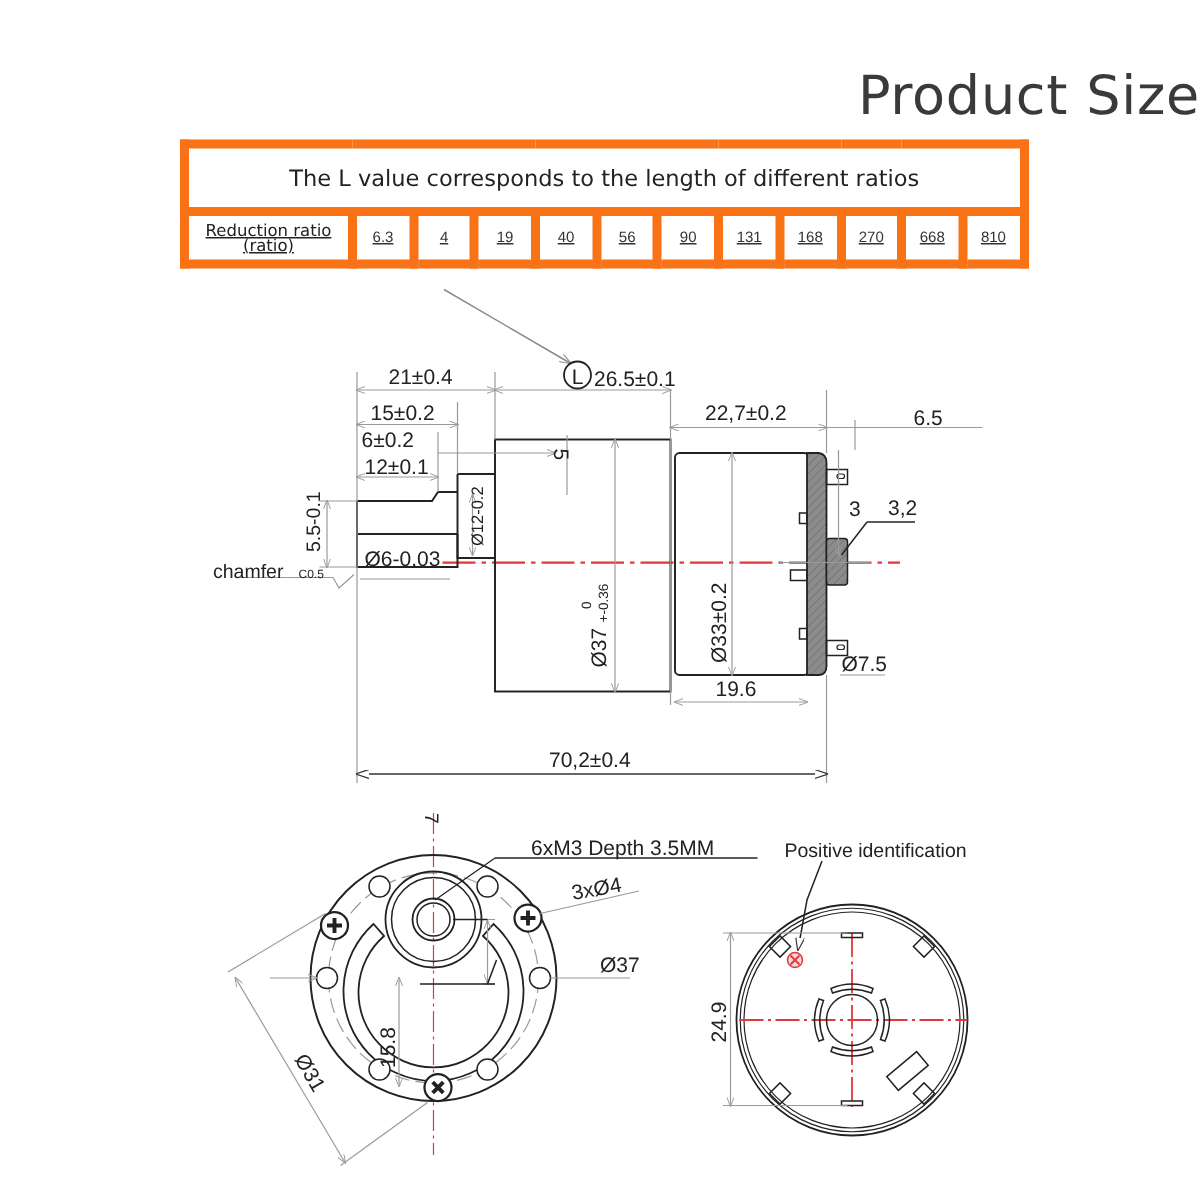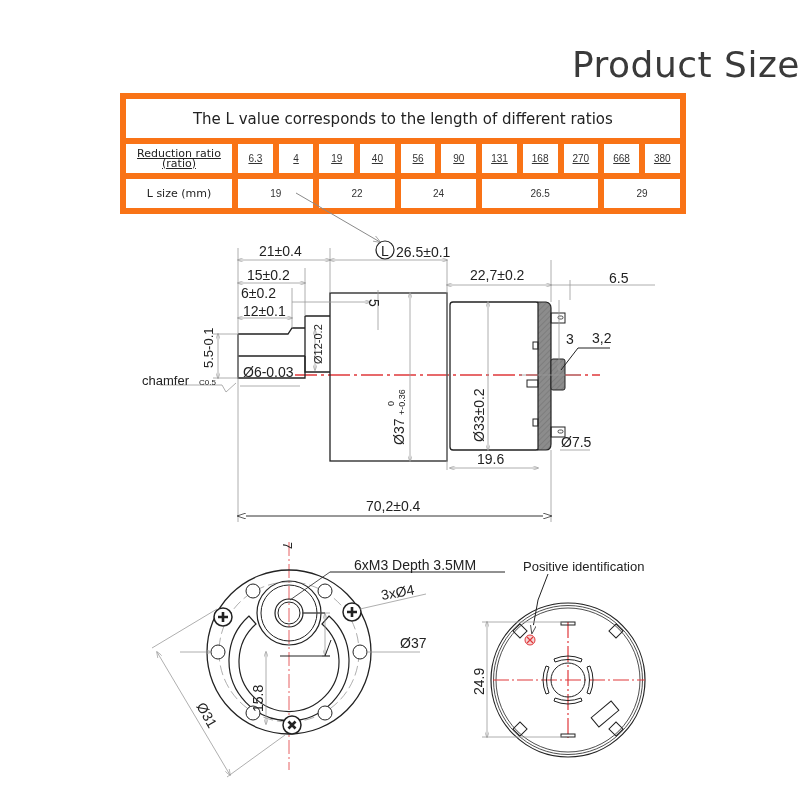--- a/index.html
+++ b/index.html
@@ -39,29 +39,21 @@
     <td>6.3</td>
     <td>4</td>
     <td>19</td>
     <td>40</td>
     <td>56</td>
     <td>90</td>
     <td>131</td>
     <td>168</td>
     <td>270</td>
     <td>668</td>
-    <td>380</td>
-  </tr>
-  <tr class="lsize">
-    <td class="rowlabel">L size (mm)</td>
-    <td colspan="2">19</td>
-    <td colspan="2">22</td>
-    <td colspan="2">24</td>
-    <td colspan="3">26.5</td>
-    <td colspan="2">29</td>
+    <td>810</td>
   </tr>
 </tbody>
   </table>
 
 <svg class="drawing" width="800" height="800" viewBox="0 0 800 800">
   <defs>
     <pattern id="hatch" width="4" height="4" patternUnits="userSpaceOnUse" patternTransform="rotate(45)">
       <rect width="4" height="4" fill="#8c8c8c"></rect>
       <line x1="0" y1="0" x2="0" y2="4" stroke="#6e6e6e" stroke-width="1"></line>
     </pattern>

